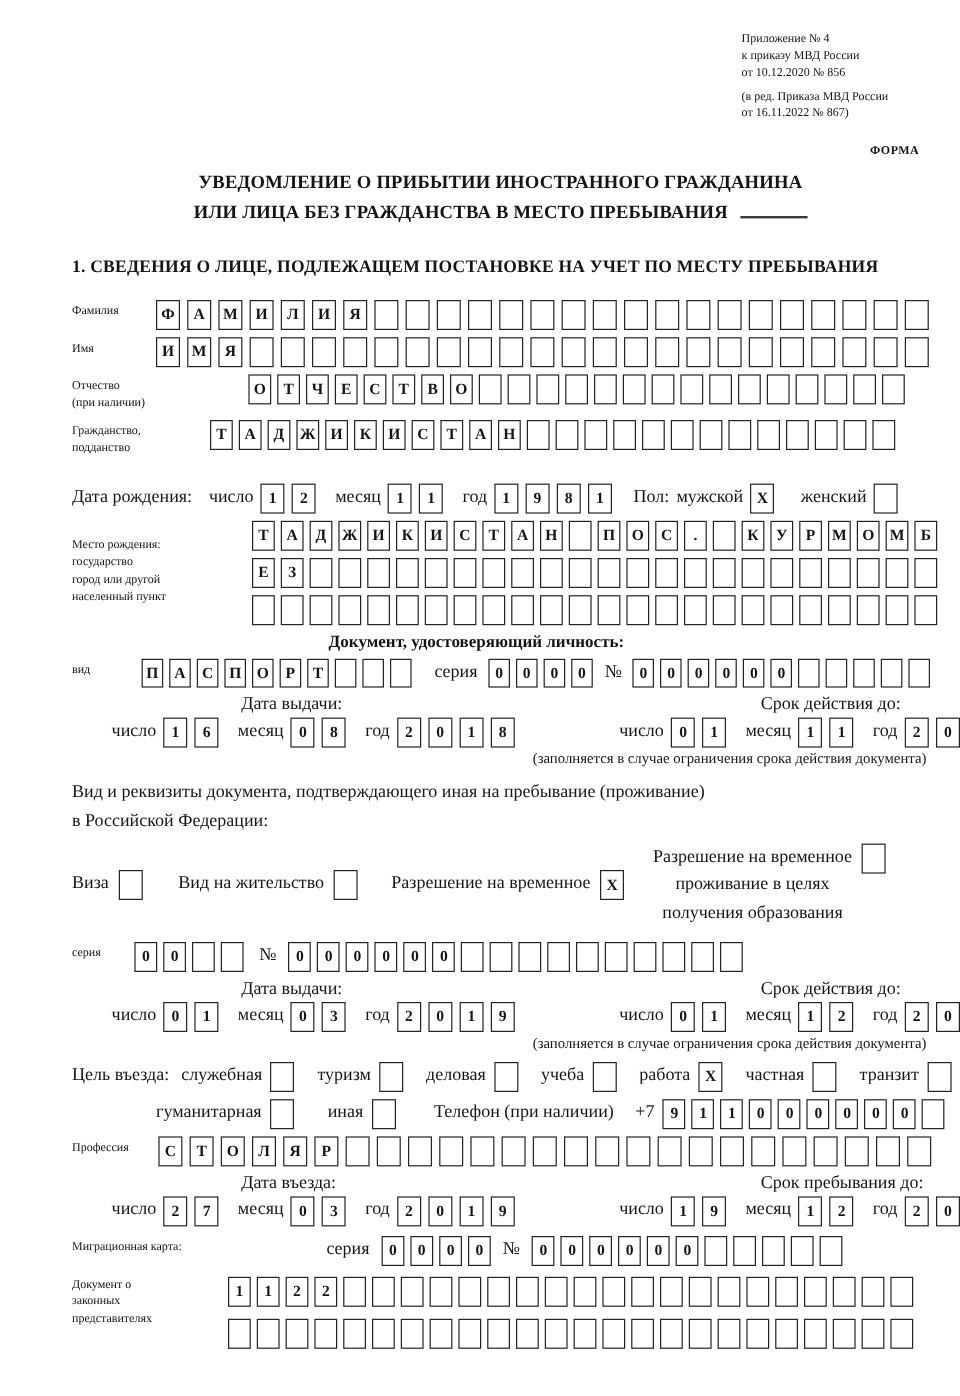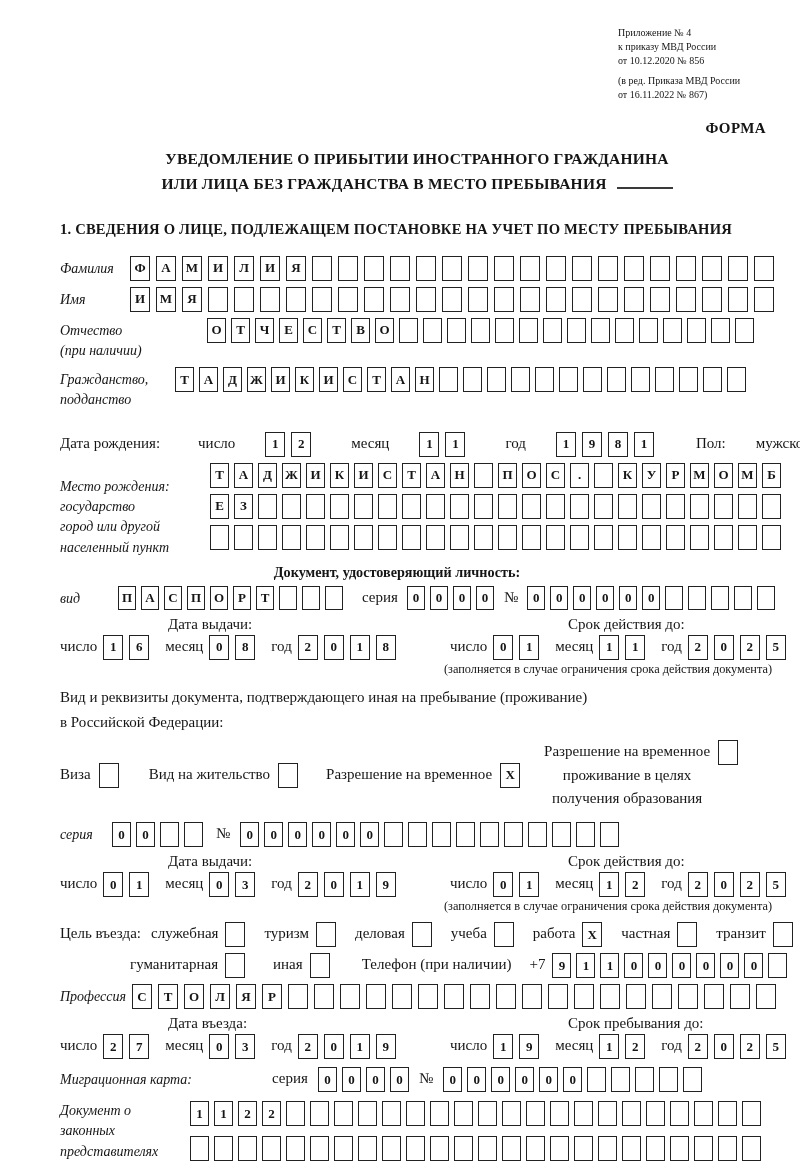--- a/index.html
+++ b/index.html
@@ -5,45 +5,45 @@
   html,body{margin:0;padding:0;background:#fff;}
   .page{
     width:800px;height:1163px;box-sizing:border-box;
     padding:26px 26px 0 60px;background:#fff;color:#151515;
     font-family:"Liberation Serif","DejaVu Serif",serif;
     position:relative;overflow:hidden;
   }
   
   .annex{margin-left:558px;font-size:10px;line-height:1.42;white-space:nowrap;}
   .annex .gap{height:5px;}
-  .forma{text-align:right;font-weight:bold;font-size:15px;letter-spacing:.4px;margin:18px 8px 6px 0;}
+  .forma{text-align:right;font-weight:bold;font-size:10px;letter-spacing:.4px;margin:18px 8px 6px 0;}
   
   .title{ text-align:center;font-weight:bold;font-size:15.5px;line-height:1.6;margin-top:10px;letter-spacing:.2px;}
   .blank-line{display:inline-block;width:56px;border-bottom:2px solid #3a3a3a;margin-left:10px;vertical-align:baseline;}
   .sec1{font-weight:bold;font-size:14.6px;margin:24px 0 18px 0;letter-spacing:.2px;}
   
   .row{display:flex;align-items:flex-start;margin-bottom:6px;}
-  .lbl{font-size:14px;line-height:1.45;flex:0 0 auto;padding-top:3px;white-space:nowrap;font-style:italic;}
+  .lbl{font-size:10px;line-height:1.45;flex:0 0 auto;padding-top:3px;white-space:nowrap;}
   .w70{width:70px;} .w147{width:147px;} .w115{width:115px;} .w150{width:150px;margin-top:11px;} .w130{width:130px;}
   .boxes{display:flex;flex:0 0 auto;}
   .box{
     box-sizing:border-box;width:20px;height:25px;border:1.9px solid #222;
     margin-right:6px;display:flex;align-items:center;justify-content:center;
     font-size:13px;font-weight:600;background:#fff;flex:0 0 auto;
   }
   .g5 .box{width:19px;margin-right:5px;}
   .sm .box{width:18px;height:24px;margin-right:5px;}
   .stack{display:flex;flex-direction:column;gap:6px;}
   .stack.wide-gap{gap:10px;}
   .mid{font-size:15px;padding-top:3px;white-space:nowrap;}
   
   .center-bold{text-align:center;font-weight:bold;font-size:14.2px;margin:2px 40px 5px 0;}
   
   .dates{display:flex;margin-bottom:2px;}
-  .dcol{flex:0 0 auto;}
+  .dcol{flex:0 0 auto;margin-left:33px;}
   .dcol.left{width:390px;}
   .dhead{font-size:15px;margin-bottom:2px;}
   .dhead.c1{padding-left:108px;}
   .dhead.c2{padding-left:118px;}
   .dline{display:flex;align-items:flex-start;}
   .dline .dl{font-size:15px;padding-top:3px;margin-right:6px;white-space:nowrap;}
   .dline .boxes{margin-right:10px;}
   .note-r{font-size:12.3px;text-align:right;padding-right:2px;margin:0 0 8px 0;}
   .intro{font-size:15px;line-height:1.65;}
   
@@ -201,21 +201,21 @@
         <span class="box"></span>
         <span class="box"></span>
         <span class="box"></span>
         <span class="box"></span>
         <span class="box"></span>
         <span class="box"></span>
         <span class="box"></span>
       </div>
   </div>
 
-  <div class="row dline" style="margin-top:21px;gap:24px;">
+  <div class="row dline" style="margin-top:21px;">
     <span class="dl" style="margin-right:14px;">Дата рождения:</span>
     <span class="dl">число</span>
     <span class="boxes">
         <span class="box">1</span>
         <span class="box">2</span>
       </span>
     <span class="dl">месяц</span>
     <span class="boxes">
         <span class="box">1</span>
         <span class="box">1</span>

